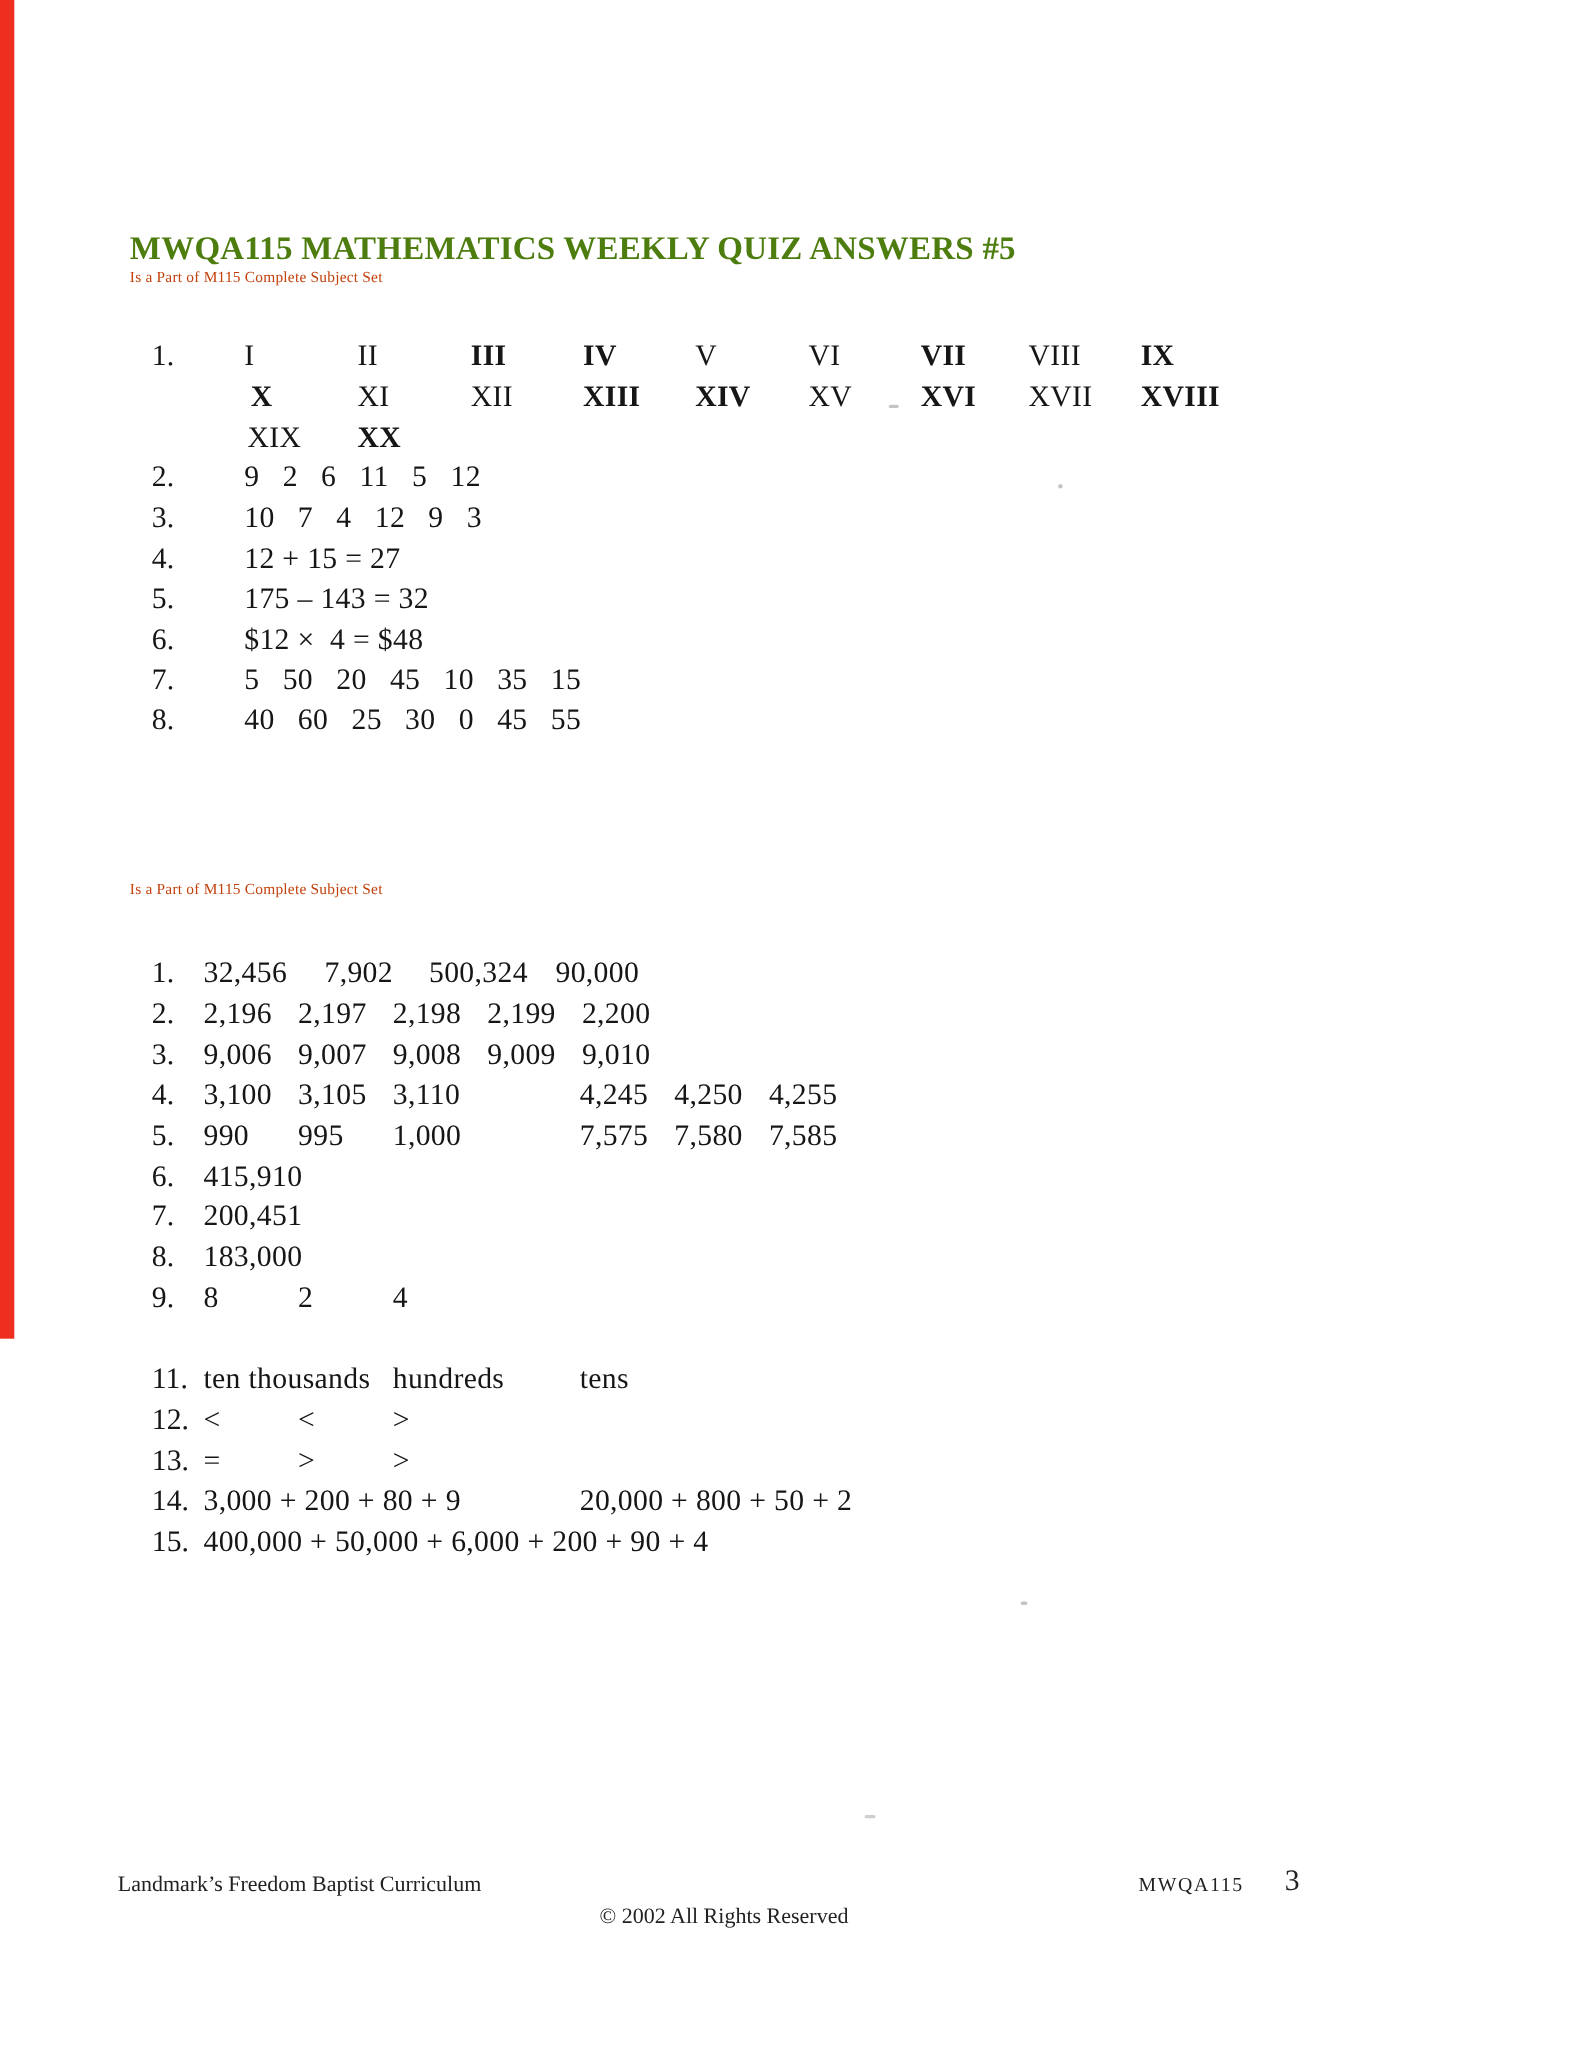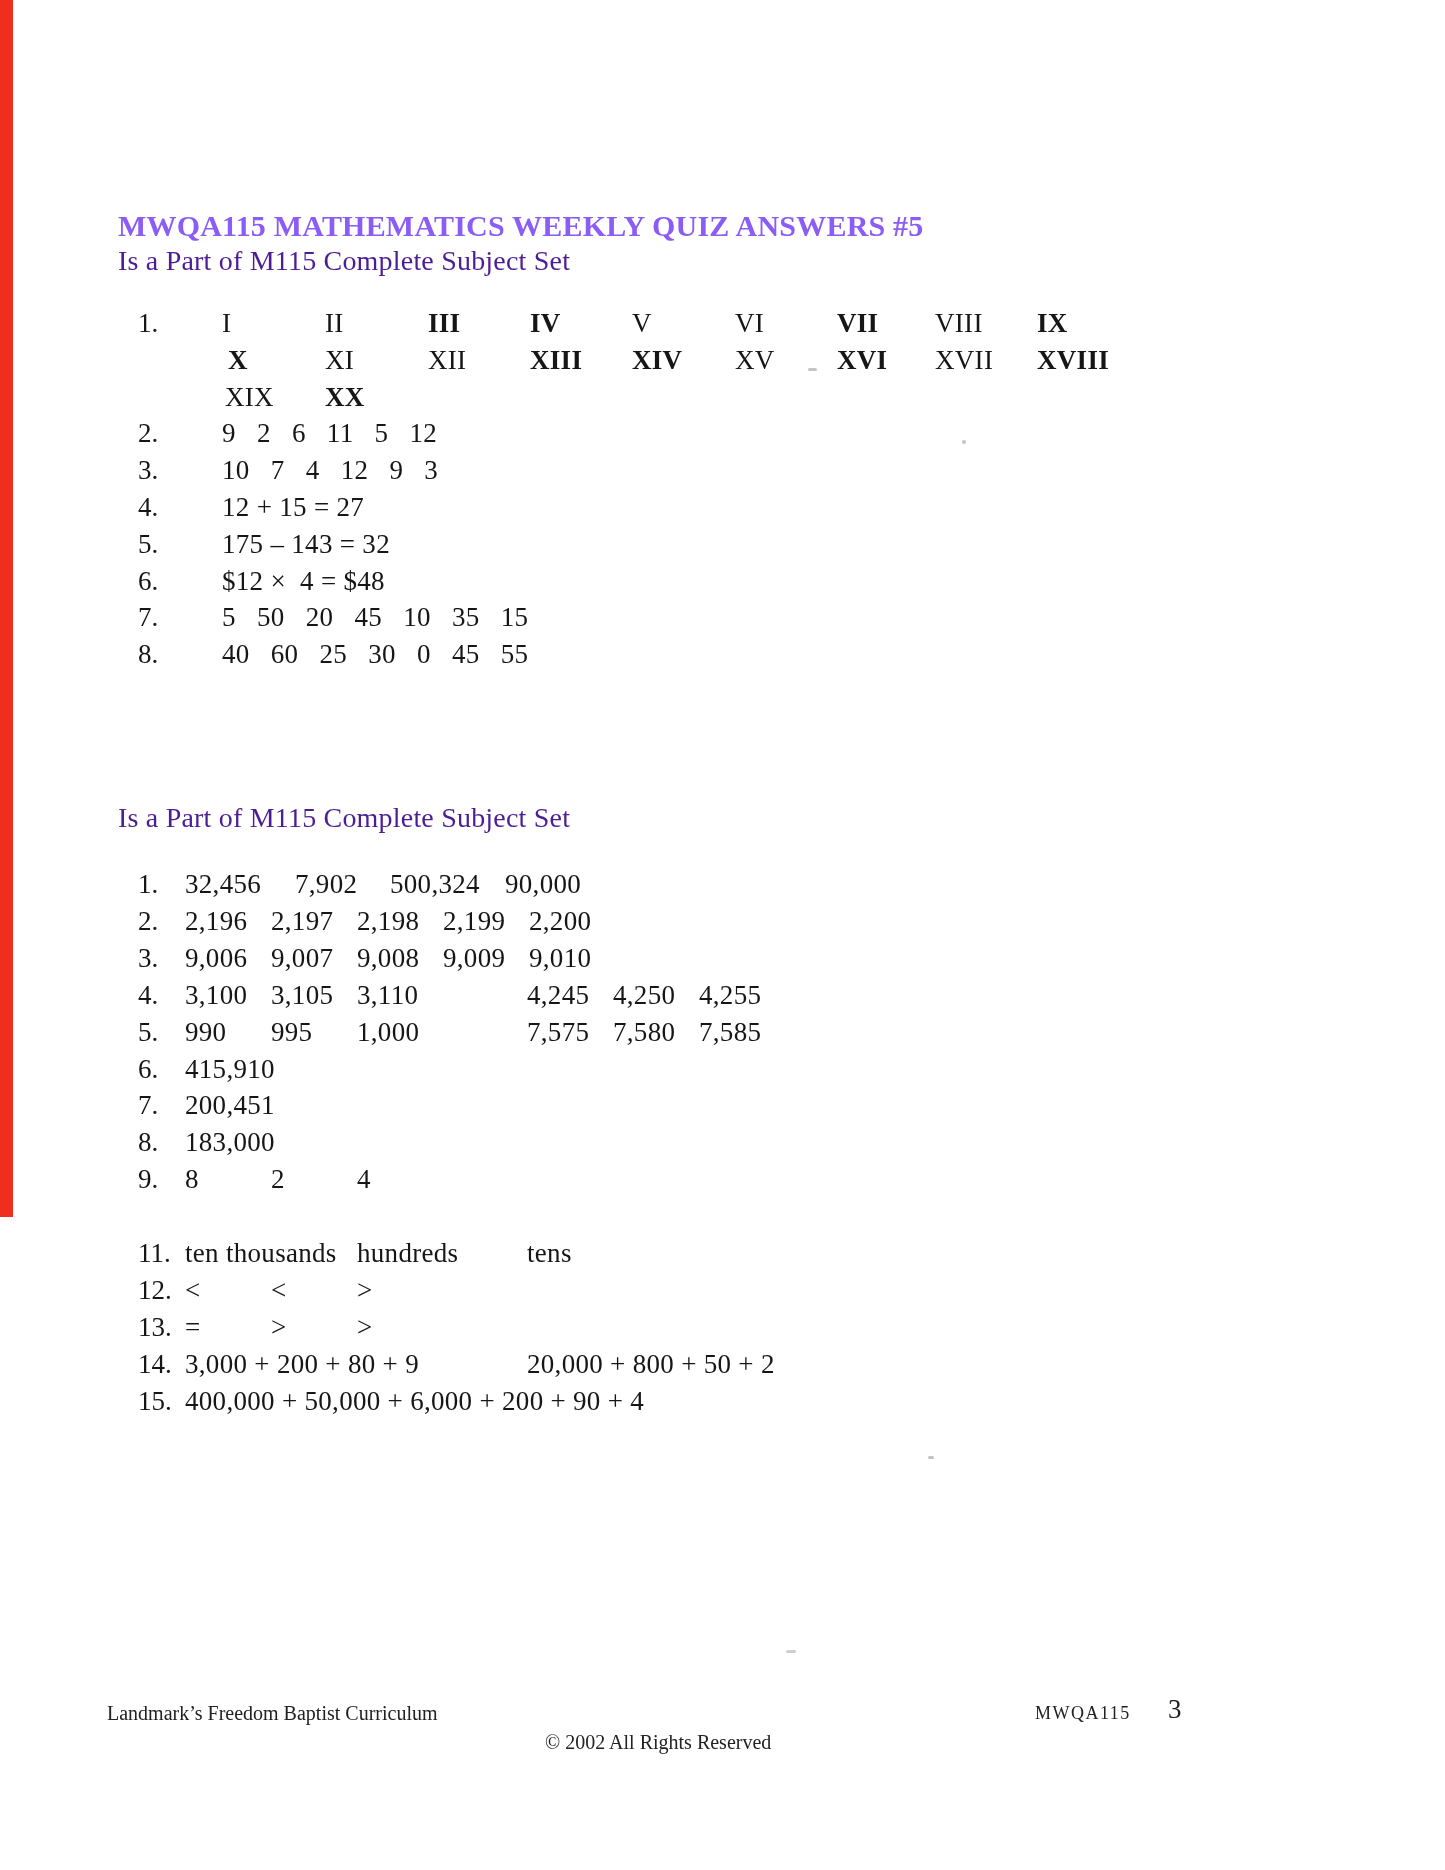--- a/index.html
+++ b/index.html
@@ -9,25 +9,25 @@
     position:relative;
     font-family:"Liberation Serif","DejaVu Serif",serif;
     color:#161616;
     overflow:hidden;
   }
   .page{position:absolute;inset:0;}
   .edge-strip{position:absolute;left:0;top:0;width:13px;height:1217px;}
   .title{
     position:absolute;left:118px;
     font-size:30px;font-weight:700;letter-spacing:.2px;
-    white-space:pre;color:#8b5cf6;
+    white-space:pre;color:#4d7c0f;
   }
   .subtitle{
     position:absolute;left:118px;
-    font-size:28px;letter-spacing:.2px;white-space:pre;color:#4c1d95;
+    font-size:14px;letter-spacing:.2px;white-space:pre;color:#c2410c;
   }
   .rows{position:absolute;left:138px;top:0;right:0;height:100%;}
   .row{position:absolute;left:0;right:0;height:37px;font-size:27px;line-height:37px;}
   .num{position:absolute;left:0;top:0;}
   .cell{position:absolute;top:0;white-space:pre;letter-spacing:.3px;}
   .cell.b{font-weight:700;text-align:center;}
   .footer-item{position:absolute;font-size:20px;color:#222;white-space:pre;}
   .footer-left{left:107px;top:1702px;}
   .footer-center{left:545px;top:1702px;margin-top:29px;}
   .footer-code{left:1035px;top:1703px;font-size:18px;letter-spacing:1.5px;}

